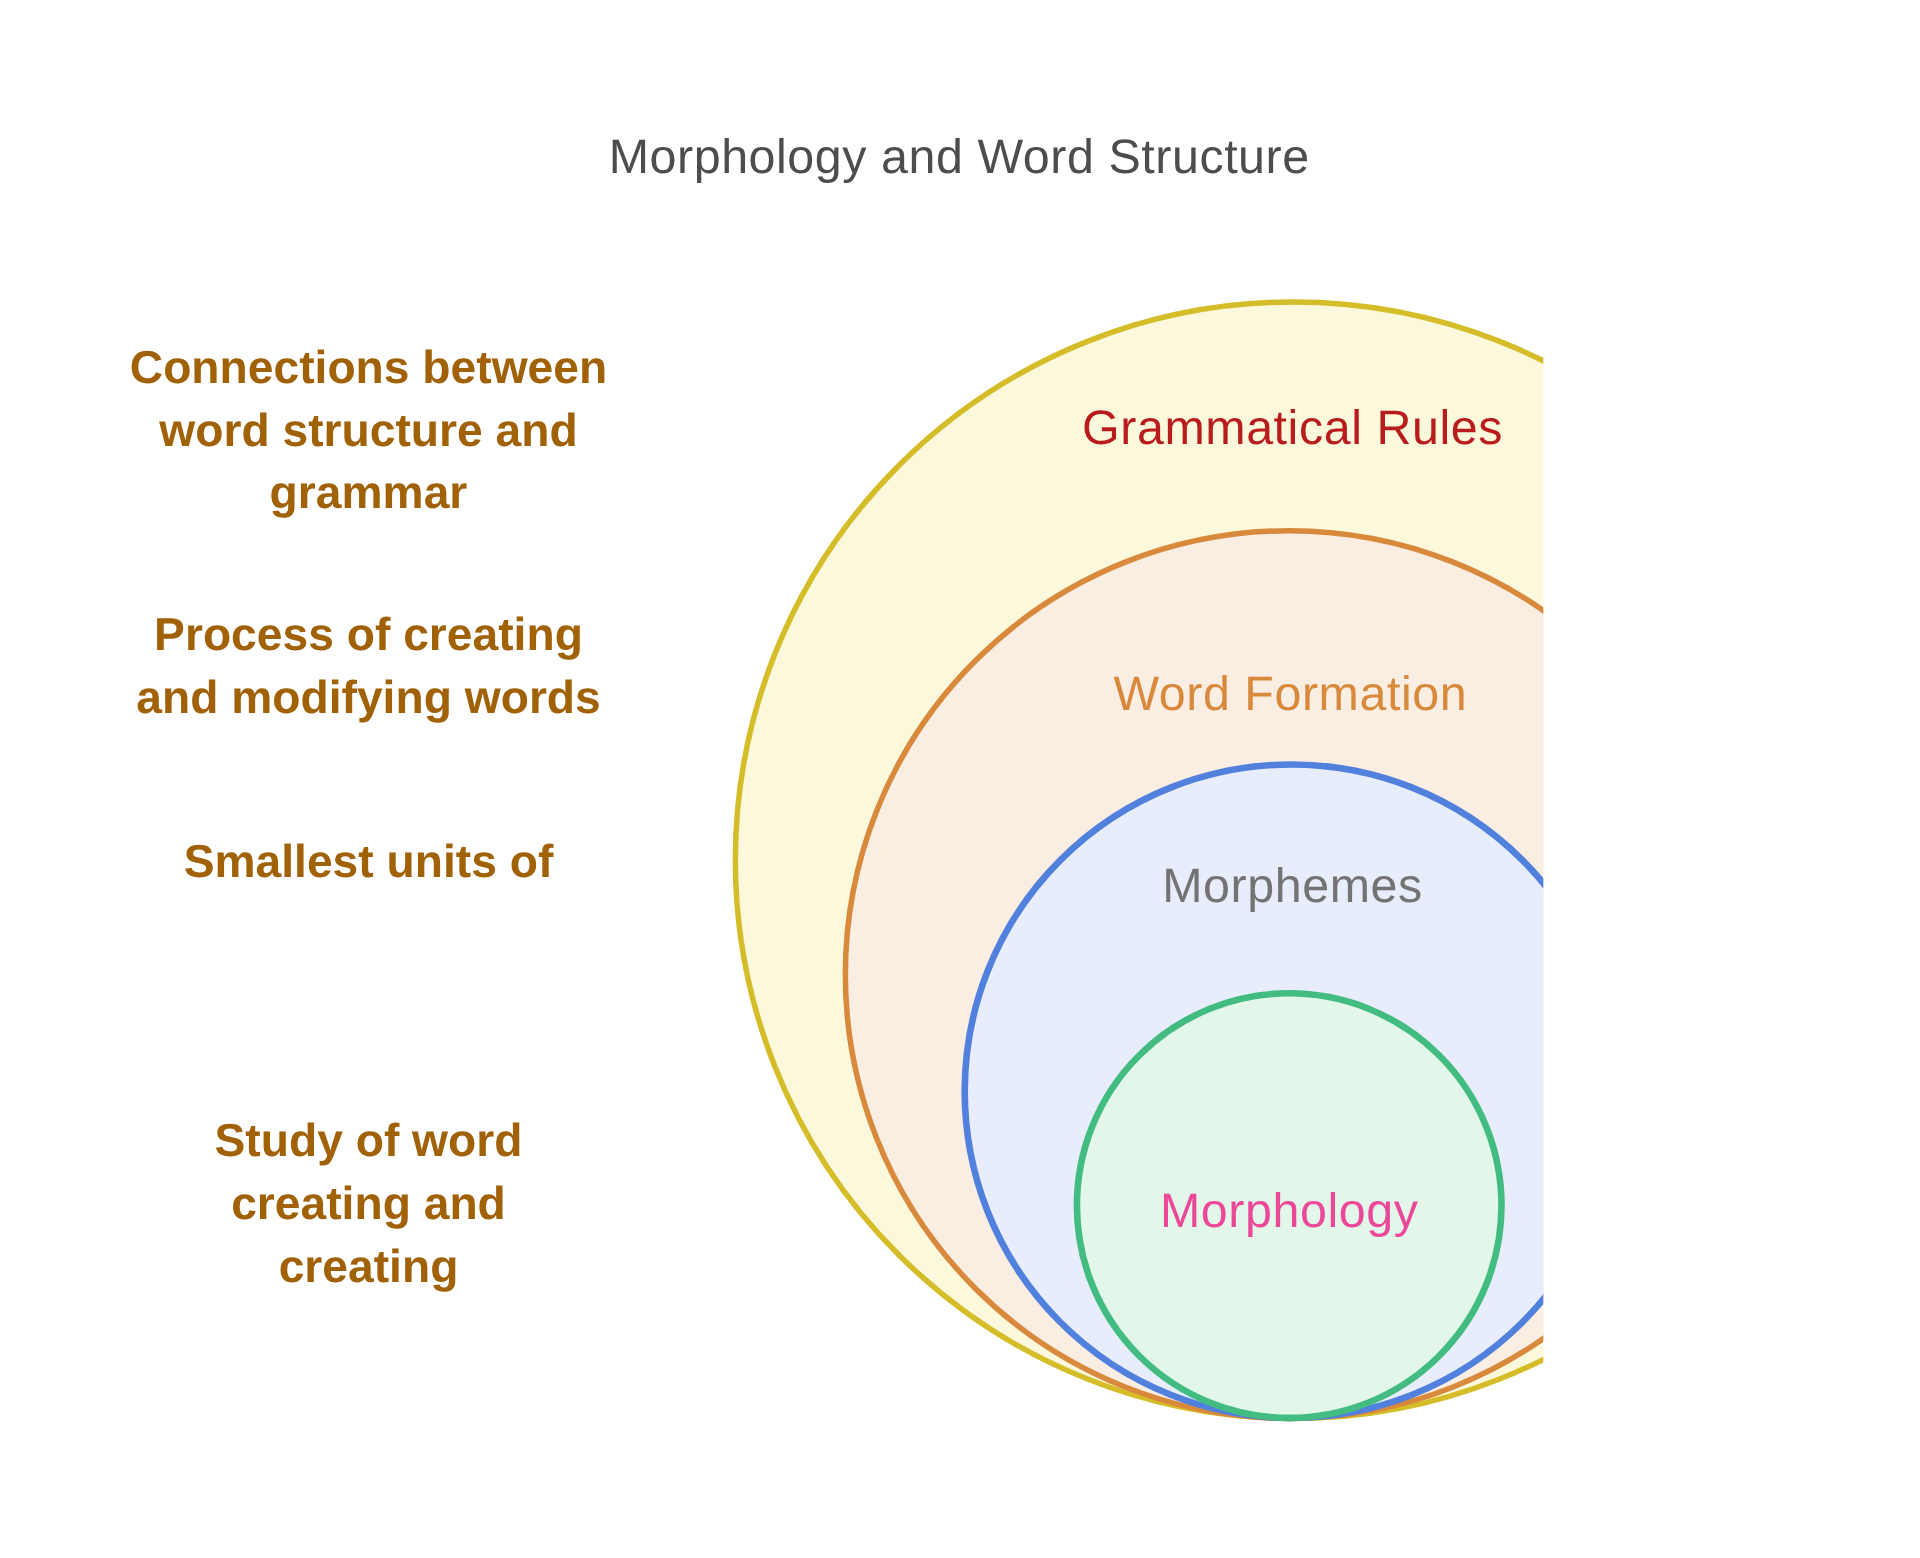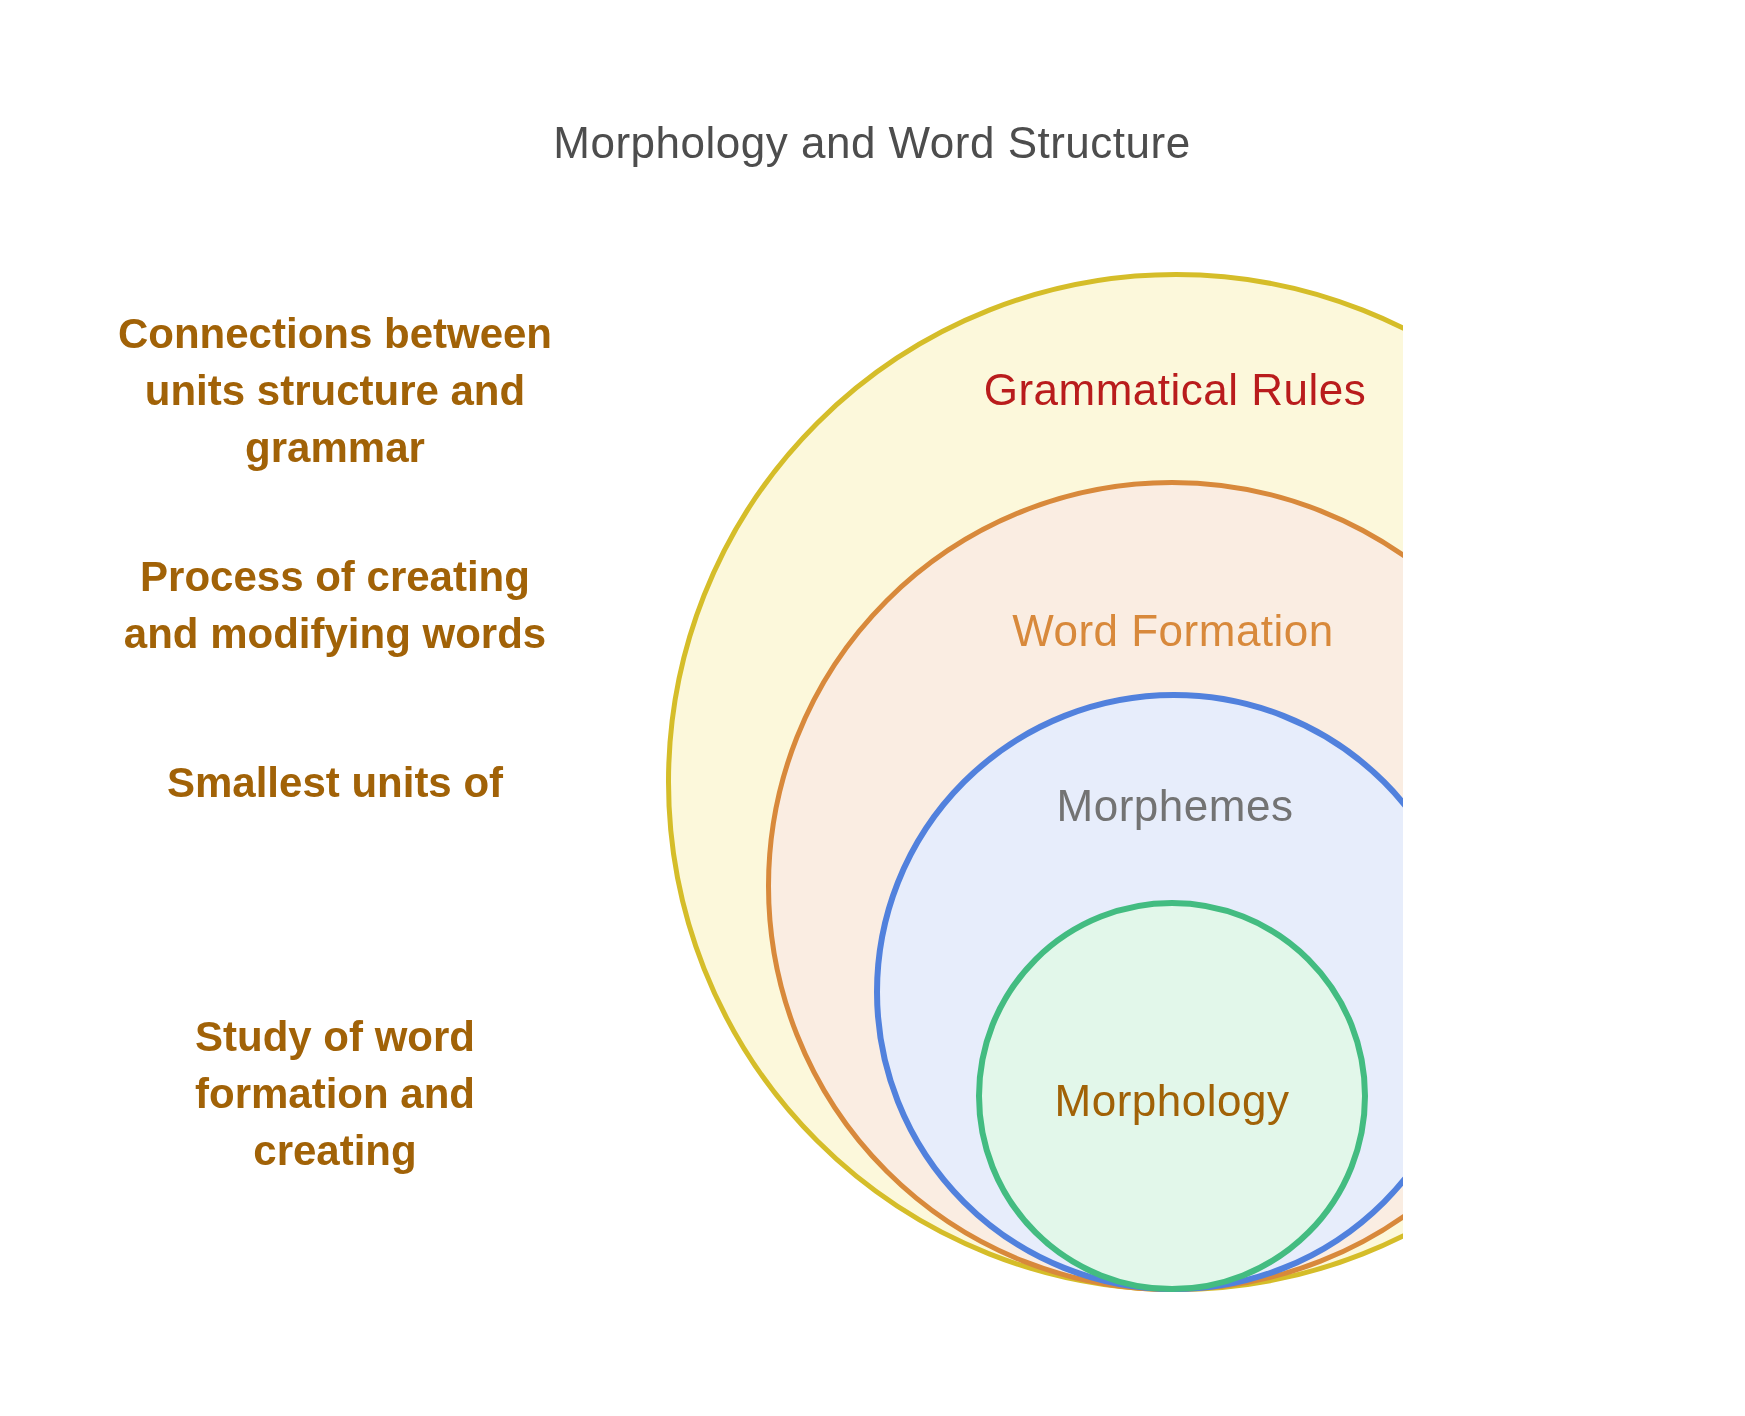--- a/index.html
+++ b/index.html
@@ -58,21 +58,21 @@
     position: absolute;
     width: 600px;
     text-align: center;
     font-size: 44px;
     letter-spacing: 0.5px;
     white-space: nowrap;
   }
   .ring-label-grammatical { left: 875px; top: 365px; color: #b91c1c; }
   .ring-label-word-formation { left: 873px; top: 578px; color: #d8893b; margin-top: 28px; }
   .ring-label-morphemes { left: 875px; top: 781px; color: #737373; }
-  .ring-label-morphology { left: 872px; top: 1076px; color: #a16207; text-align: center; }
+  .ring-label-morphology { left: 872px; top: 1076px; color: #ec4899; text-align: center; }
   .side-label {
     position: absolute;
     left: 85px;
     width: 500px;
     text-align: center;
     font-size: 42px;
     line-height: 57px;
     color: #a16207;
     font-weight: bold;
   }
@@ -93,32 +93,32 @@
   <div class="circle circle-morphemes"></div>
   <div class="circle circle-morphology"></div>
 
   <div class="ring-label ring-label-grammatical">Grammatical Rules</div>
   <div class="ring-label ring-label-word-formation">Word Formation</div>
   <div class="ring-label ring-label-morphemes">Morphemes</div>
   <div class="ring-label ring-label-morphology">Morphology</div>
 
   <div class="side-label side-label-1">
     <div>Connections between</div>
-    <div>units structure and</div>
+    <div>word structure and</div>
     <div>grammar</div>
   </div>
 
   <div class="side-label side-label-2">
     <div>Process of creating</div>
     <div>and modifying words</div>
   </div>
 
   <div class="side-label side-label-3">
     <div>Smallest units of</div>
   </div>
 
   <div class="side-label side-label-4">
     <div>Study of word</div>
-    <div>formation and</div>
+    <div>creating and</div>
     <div>creating</div>
   </div>
 
 </div>
 
 </body></html>

